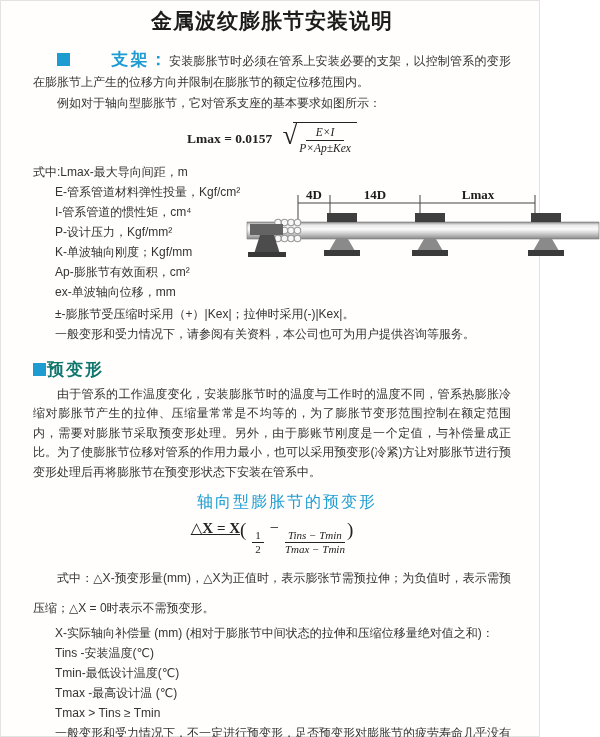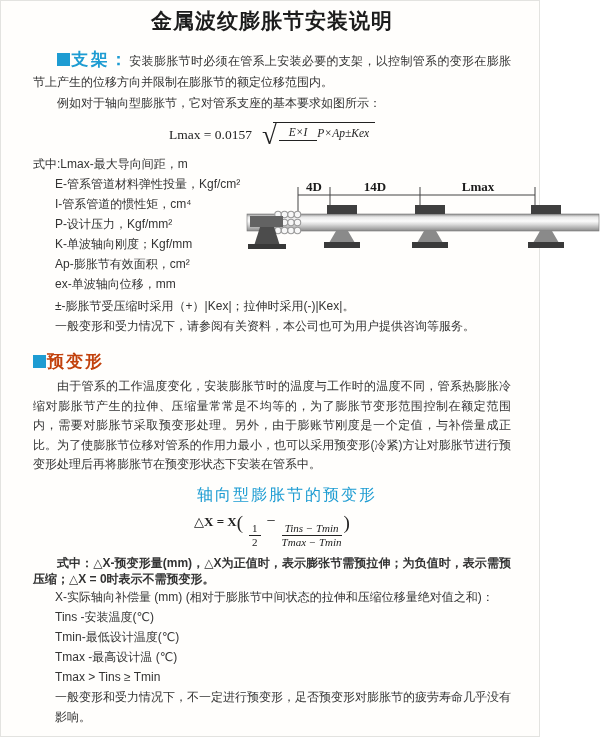--- a/index.html
+++ b/index.html
@@ -6,42 +6,42 @@
   body{width:600px;height:737px;overflow:hidden;
        font-family:"Liberation Sans","DejaVu Sans",sans-serif;color:#333;}
   .page{box-sizing:border-box;width:540px;height:737px;border:1px solid #e3e3e0;
         padding:2px 28px 6px 32px;position:relative;background:#fffefc;}
   .title{text-align:center;font-size:21px;font-weight:700;color:#1c1c1c;
          letter-spacing:1px;margin:4px 0 14px 0;}
   .para{font-size:12px;line-height:21px;margin:0;text-align:justify;}
   .indent{text-indent:2em;}
   .marker{display:inline-block;width:13px;height:13px;background:#1e9cd2;
           vertical-align:-1px;margin-right:1px;}
-  .sec-head-inline{color:#1e9cd2;font-size:17px;font-weight:700;letter-spacing:2px;}
-  .sec-head{color:#c2410c;font-size:17px;font-weight:700;letter-spacing:2px;
+  .sec-head-inline{color:#1e9cd2;font-size:17px;font-weight:700;letter-spacing:2px;margin-left:40px;}
+  .sec-head{color:#0f766e;font-size:17px;font-weight:700;letter-spacing:2px;
             margin:14px 0 4px 0;}
   .sub-head{color:#1e9cd2;font-size:16px;font-weight:500;letter-spacing:2px;margin:10px 0 6px 0;text-align:center;}
   .sub-head.ax{margin-left:30px;}
 
   
   .formula-row{text-align:center;margin:8px 0 6px 0;
                font-family:"Liberation Serif","DejaVu Serif",serif;color:#222;}
-  .flhs{font-weight:400;font-size:13.5px;}
+  .flhs{font-weight:700;font-size:13.5px;}
   .root{display:inline-flex;align-items:flex-start;margin-left:6px;vertical-align:middle;}
   .sqrt-glyph{font-size:27px;line-height:26px;font-weight:400;margin-right:-4px;}
-  .radicand{display:inline-flex;flex-direction:row;align-items:center;
+  .radicand{display:inline-flex;flex-direction:column;align-items:center;
             border-top:1.6px solid #222;padding:2px 6px 0 6px;font-size:11.5px;
             font-style:italic;line-height:1.25;text-align:right;}
   .radicand .num{border-bottom:1.1px solid #222;padding:0 10px 1px 10px;}
   .frac{display:inline-flex;flex-direction:column;align-items:center;
         vertical-align:-0.55em;font-size:11px;line-height:1.2;margin:0 2px;}
   .frac .fn{border-bottom:1.1px solid #222;padding:0 3px 0 3px;}
   .frac.it{font-style:italic;}
   .paren{font-size:19px;vertical-align:-3px;font-weight:400;}
-  .fbold{font-weight:700;font-size:13px;}
+  .fbold{font-weight:700;font-size:15px;text-decoration:underline;}
 
   
   .defs-wrap{position:relative;margin-top:4px;min-height:142px;}
   .def-line{font-size:12px;line-height:20px;margin-left:22px;white-space:nowrap;}
   .def-line.first{margin-left:0;}
   .note-line{font-size:12px;line-height:20px;margin-left:22px;}
   .diagram{position:absolute;left:212px;top:24px;}
 </style>
 </head>
 <body>
@@ -152,21 +152,21 @@
       <span class="fn">1</span>
       <span class="fd">2</span>
     </span>
     <span>−</span>
     <span class="frac it">
       <span class="fn">Tins − Tmin</span>
       <span class="fd">Tmax − Tmin</span>
     </span><span class="paren">)</span>
   </div>
 
-  <p class="para indent" style="line-height:16px;font-weight:bold;">式中：△X-预变形量(mm)，△X为正值时，表示膨张节需预拉伸；为负值时，表示需预压缩；△X = 0时表示不需预变形。</p>
+  <p class="para indent" style="line-height:30px;">式中：△X-预变形量(mm)，△X为正值时，表示膨张节需预拉伸；为负值时，表示需预压缩；△X = 0时表示不需预变形。</p>
 
   <div class="def-line" style="white-space:normal;">X-实际轴向补偿量 (mm) (相对于膨胀节中间状态的拉伸和压缩位移量绝对值之和)：</div>
   <div class="def-line">Tins -安装温度(℃)</div>
   <div class="def-line">Tmin-最低设计温度(℃)</div>
   <div class="def-line">Tmax -最高设计温 (℃)</div>
   <div class="def-line">Tmax &gt; Tins ≥ Tmin</div>
   <div class="def-line" style="white-space:normal;">一般变形和受力情况下，不一定进行预变形，足否预变形对膨胀节的疲劳寿命几乎没有影响。</div>
 
 </div>
 

